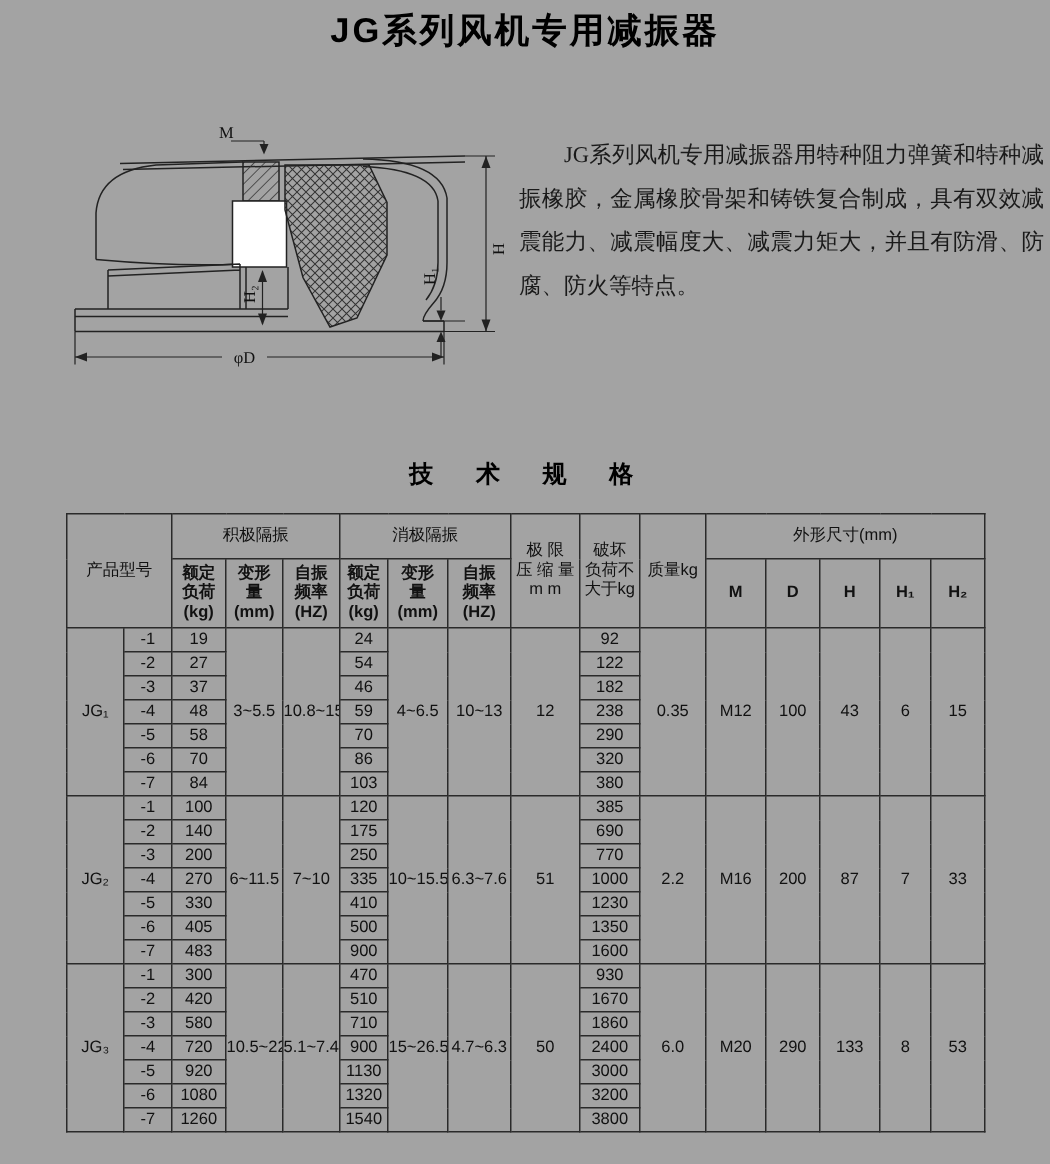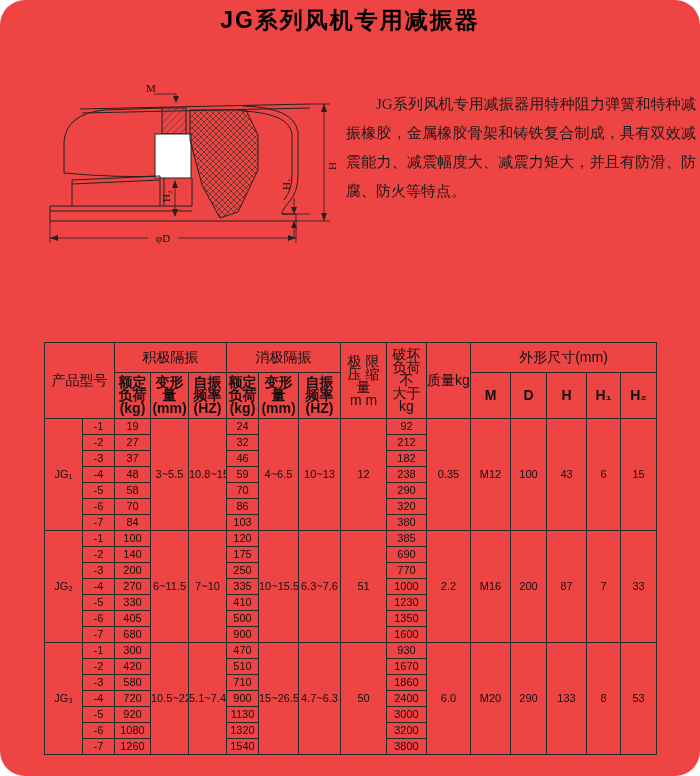--- a/index.html
+++ b/index.html
@@ -1,19 +1,19 @@
 <!DOCTYPE html>
 <html><head>
 <meta charset="utf-8">
 <style>
   * { margin:0; padding:0; box-sizing:border-box; }
   html,body { background:#fff; }
   .page {
-    position:relative; width:700px; height:776px; background:#ef4444;
-    font-family:"Liberation Sans", sans-serif; color:#111; overflow:hidden;border-radius:25px;
+    position:relative; width:700px; height:776px; background:#a3a3a3;
+    font-family:"Liberation Sans", sans-serif; color:#111; overflow:hidden;
   }
   .page-title {
     position:absolute; top:5px; left:0; width:100%;
     text-align:center; font-size:23px; font-weight:bold; letter-spacing:2px;
     color:#000;
   }
   .drawing { position:absolute; left:42px; top:80px; width:302px; height:186px; }
   .description {
     position:absolute; left:346px; top:90px; width:350px;
     font-family:"Liberation Serif", serif; font-size:15px; line-height:29px;
@@ -26,21 +26,21 @@
   table.spec {
     position:absolute; left:44px; top:342px; width:612px;
     border-collapse:collapse; table-layout:fixed;
     font-size:11px; text-align:center; color:#111;
   }
   table.spec th, table.spec td {
     border:1px solid #2a2a2a; padding:0; vertical-align:middle;
     overflow:hidden;
   }
   table.spec thead th {
-    font-weight:normal; white-space:pre-line; line-height:13px; font-size:14px;
+    font-weight:normal; white-space:pre-line; line-height:13px; font-size:11px;
   }
   table.spec thead tr.group-row th { height:30px; }
   table.spec thead tr.sub-row th { height:46px;font-weight:bold; }
   table.spec tbody td { height:16px; line-height:15px; font-size:11px; white-space:nowrap; }
   .svgline { stroke:#222; stroke-width:1; fill:none; }
   .dimline { stroke:#222; stroke-width:0.8; fill:none; }
   .dimtext { font-family:"Liberation Serif", serif; font-size:11px; fill:#111; }
 </style>
 </head>
 <body>
@@ -102,20 +102,21 @@
 
       <path class="dimline" d="M8,141 V163 M254,141 V163 M8,158 H106 M136,158 H254"></path>
       <polygon points="8,158 16,155 16,161" fill="#222"></polygon>
       <polygon points="254,158 246,155 246,161" fill="#222"></polygon>
       <text class="dimtext" x="121" y="162" text-anchor="middle">φD</text>
     </svg>
   </div>
 
   <p class="description">JG系列风机专用减振器用特种阻力弹簧和特种减振橡胶，金属橡胶骨架和铸铁复合制成，具有双效减震能力、减震幅度大、减震力矩大，并且有防滑、防腐、防火等特点。</p>
 
+  <div class="table-title">技 术 规 格</div>
 
   <table class="spec">
     <colgroup>
       <col style="width:38px">
         <col style="width:32px">
         <col style="width:36px">
       <col style="width:38px">
         <col style="width:38px">
         <col style="width:32px">
       <col style="width:40px">
@@ -184,22 +185,22 @@
           <td rowspan="7">0.35</td>
           <td rowspan="7">M12</td>
           <td rowspan="7">100</td>
           <td rowspan="7">43</td>
           <td rowspan="7">6</td>
           <td rowspan="7">15</td>
         </tr>
         <tr>
           <td>-2</td>
           <td>27</td>
-          <td>32</td>
-          <td>212</td>
+          <td>54</td>
+          <td>122</td>
         </tr>
         <tr>
           <td>-3</td>
           <td>37</td>
           <td>46</td>
           <td>182</td>
         </tr>
         <tr>
           <td>-4</td>
           <td>48</td>
@@ -267,21 +268,21 @@
           <td>1230</td>
         </tr>
         <tr>
           <td>-6</td>
           <td>405</td>
           <td>500</td>
           <td>1350</td>
         </tr>
         <tr>
           <td>-7</td>
-          <td>680</td>
+          <td>483</td>
           <td>900</td>
           <td>1600</td>
         </tr>
         <tr>
           <td rowspan="7">JG₃</td>
           <td>-1</td>
           <td>300</td>
           <td rowspan="7">10.5~22</td>
           <td rowspan="7">5.1~7.4</td>
           <td>470</td>

